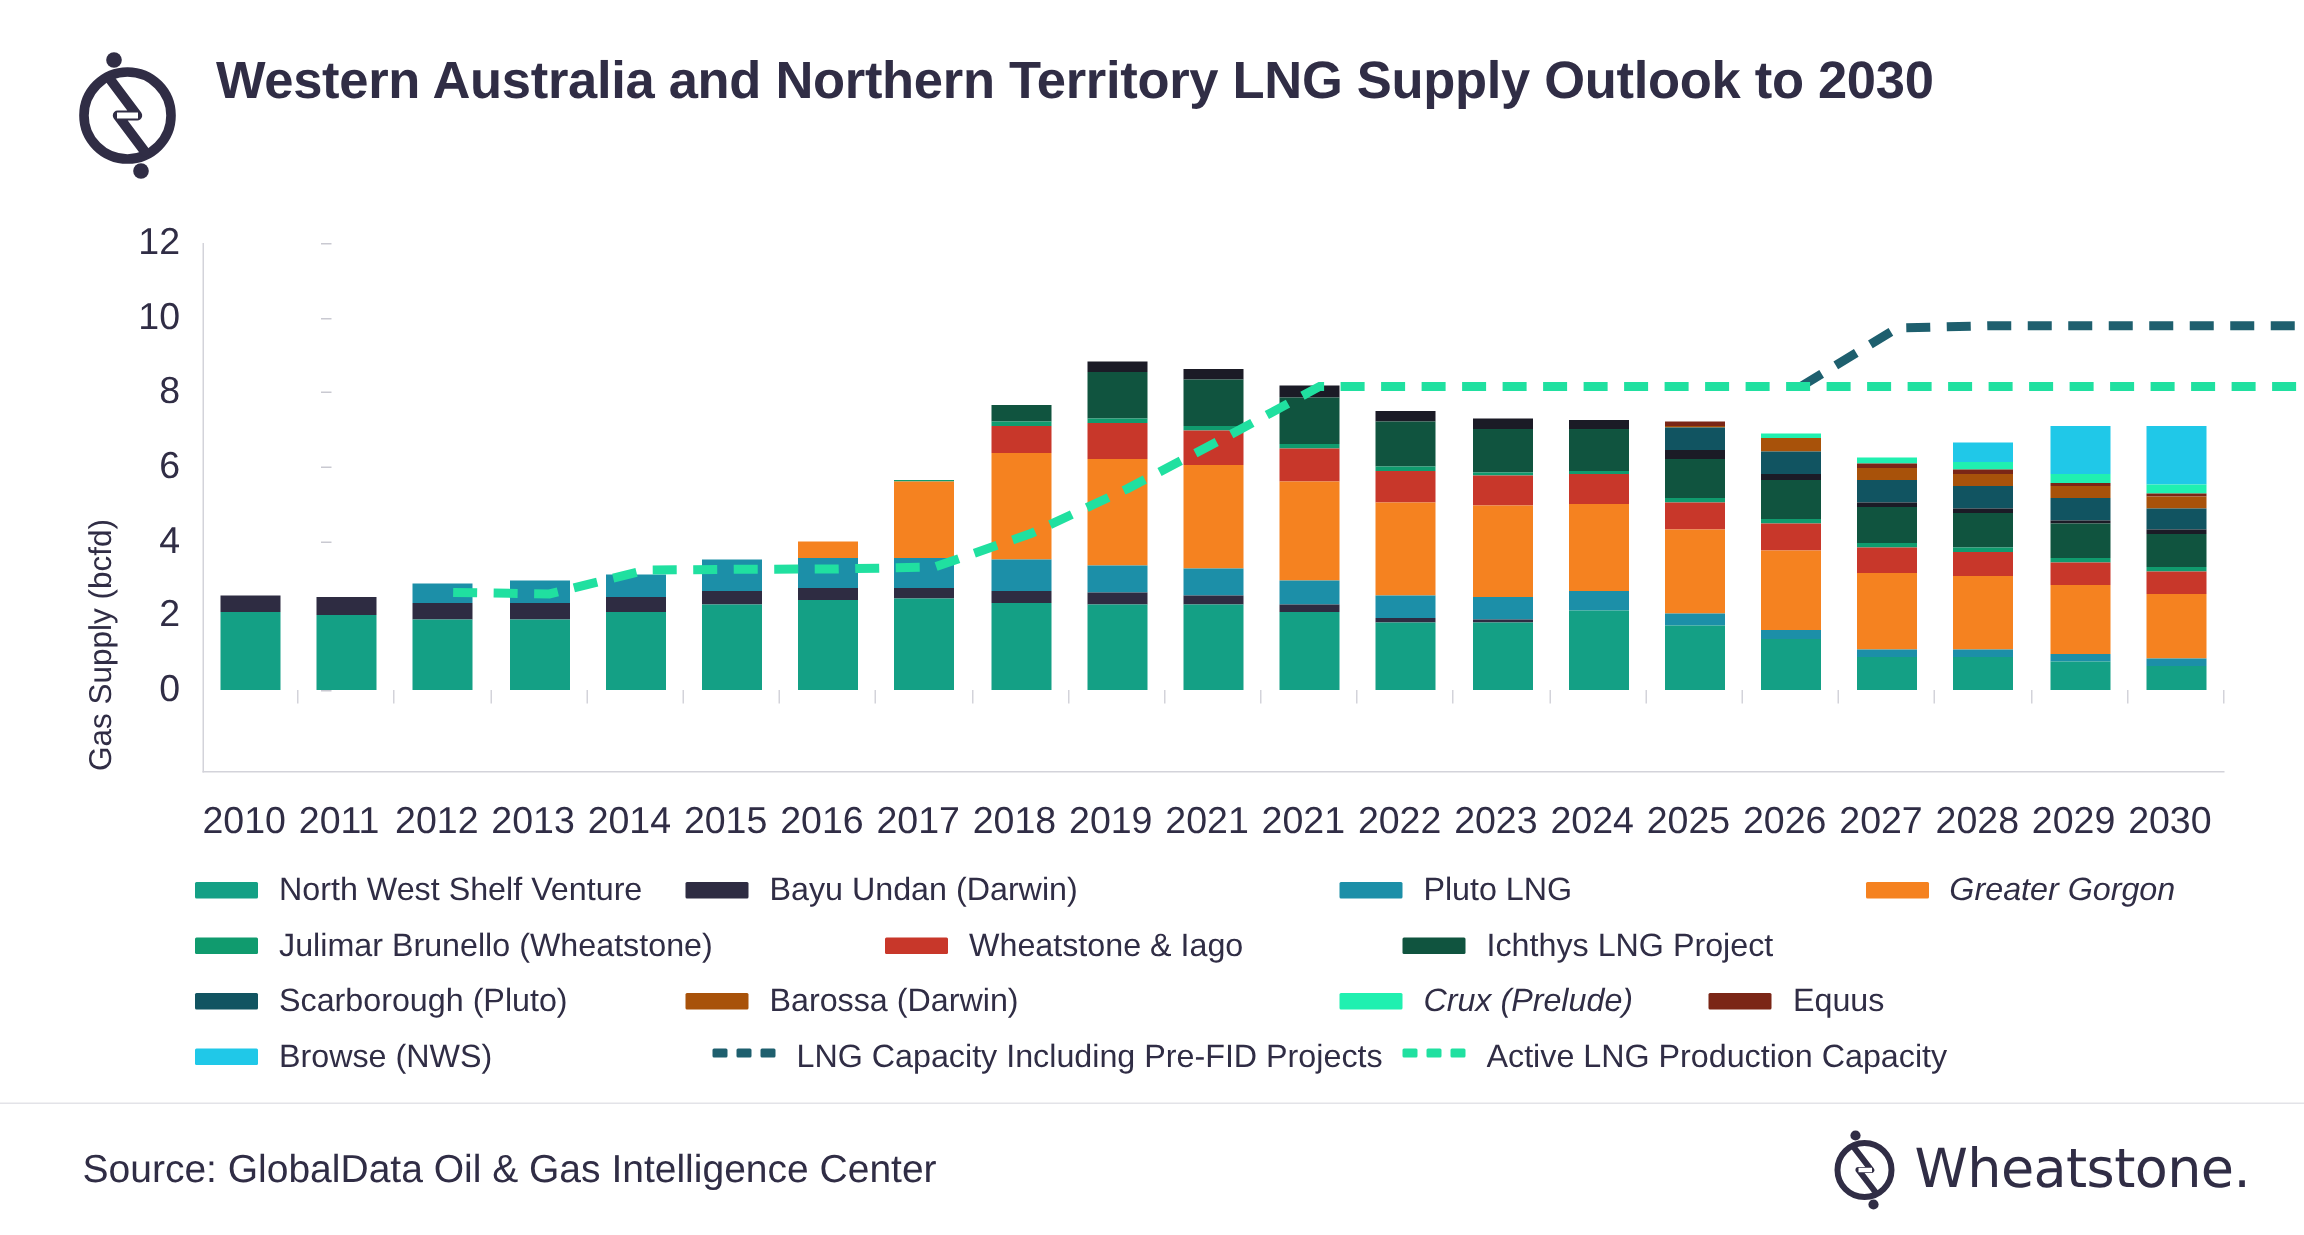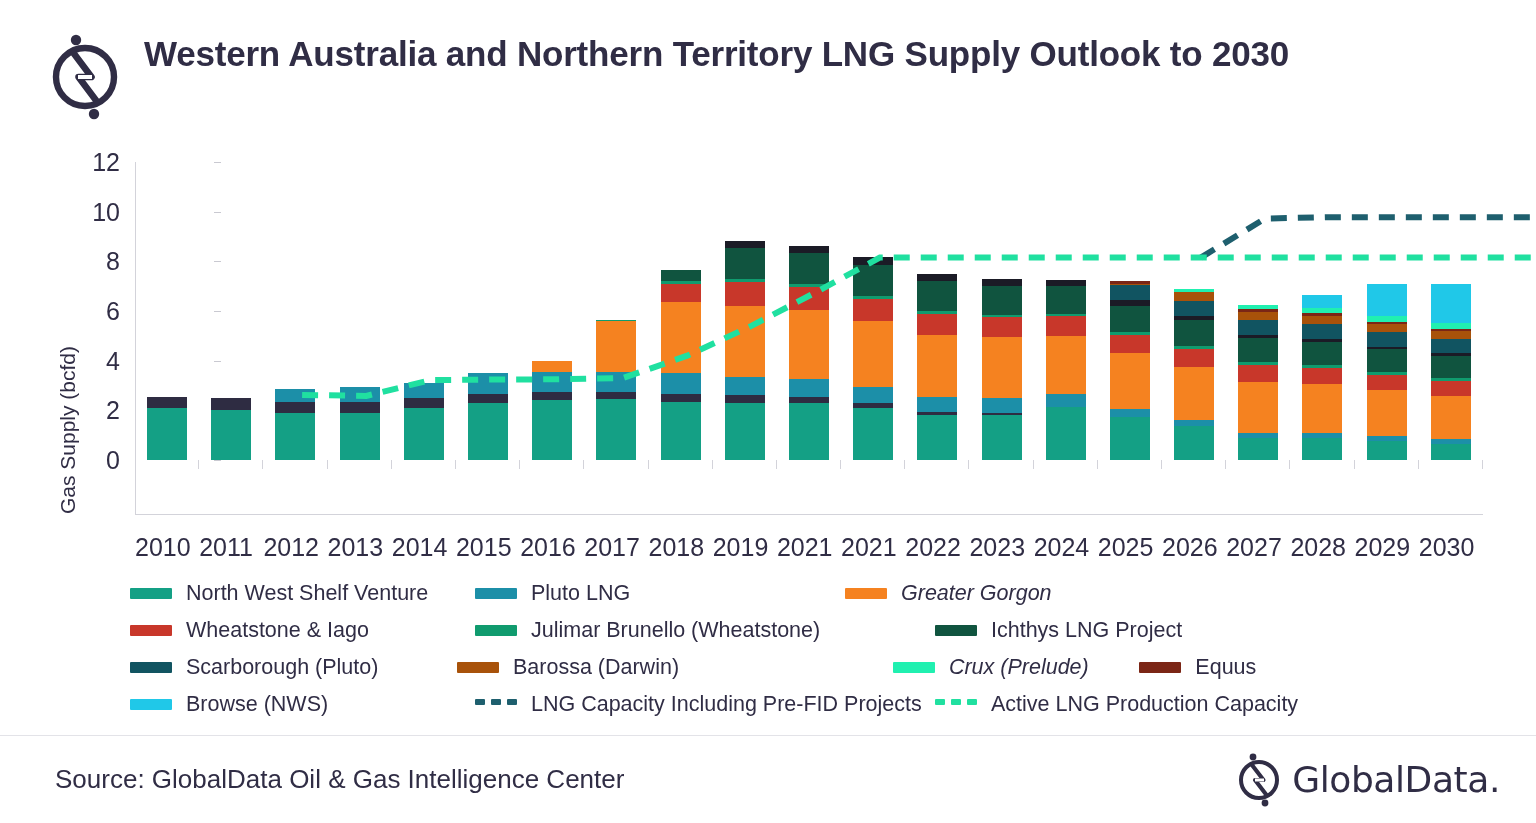--- a/index.html
+++ b/index.html
@@ -555,37 +555,41 @@
         <div class="xlabel">2030</div>
       </div>
   </div>
 
   <div id="legend">
       <div class="legend-row">
         <div class="legend-item c1">
           <span class="swatch" style="background: rgb(20, 160, 133);"></span>
           <span class="legend-label">North West Shelf Venture</span>
         </div>
+        <div class="legend-item c2">
+          <span class="swatch" style="background: rgb(46, 44, 66);"></span>
+          <span class="legend-label">Bayu Undan (Darwin)</span>
+        </div>
         <div class="legend-item c3">
           <span class="swatch" style="background: rgb(28, 143, 168);"></span>
           <span class="legend-label">Pluto LNG</span>
         </div>
         <div class="legend-item c4">
           <span class="swatch" style="background: rgb(245, 130, 32);"></span>
           <span class="legend-label">Greater Gorgon</span>
         </div>
       </div>
       <div class="legend-row">
+        <div class="legend-item c2">
+          <span class="swatch" style="background: rgb(16, 155, 110);"></span>
+          <span class="legend-label">Julimar Brunello (Wheatstone)</span>
+        </div>
         <div class="legend-item c1">
           <span class="swatch" style="background: rgb(200, 55, 42);"></span>
           <span class="legend-label">Wheatstone &amp; Iago</span>
-        </div>
-        <div class="legend-item c2">
-          <span class="swatch" style="background: rgb(16, 155, 110);"></span>
-          <span class="legend-label">Julimar Brunello (Wheatstone)</span>
         </div>
         <div class="legend-item c3">
           <span class="swatch" style="background: rgb(16, 84, 63);"></span>
           <span class="legend-label">Ichthys LNG Project</span>
         </div>
       </div>
       <div class="legend-row">
         <div class="legend-item c1">
           <span class="swatch" style="background: rgb(17, 84, 97);"></span>
           <span class="legend-label">Scarborough (Pluto)</span>
@@ -633,17 +637,17 @@
     <div id="gd-logo">
       <span>
         <svg viewBox="0 0 46 54" width="46" height="54" aria-hidden="true">
           <circle cx="17" cy="4" r="3.4" fill="#302d45"></circle>
           <circle cx="29" cy="50" r="3.4" fill="#302d45"></circle>
           <path d="M23 9 A18 18 0 1 0 23 45 A18 18 0 1 0 23 9 Z" fill="none" stroke="#302d45" stroke-width="4"></path>
           <path d="M16 12 L27.5 27 L19 27 L30.5 42" fill="none" stroke="#302d45" stroke-width="4.1" stroke-linecap="round" stroke-linejoin="round"></path>
           <path d="M19 25.5 L28 25.5 L28 28.5 L19 28.5 Z" fill="#ffffff"></path>
         </svg>
       </span>
-      <span id="gd-wordmark">GlobalData.</span>
+      <span id="gd-wordmark">Wheatstone.</span>
     </div>
   </div>
 
 </div>
 
 </body></html>

